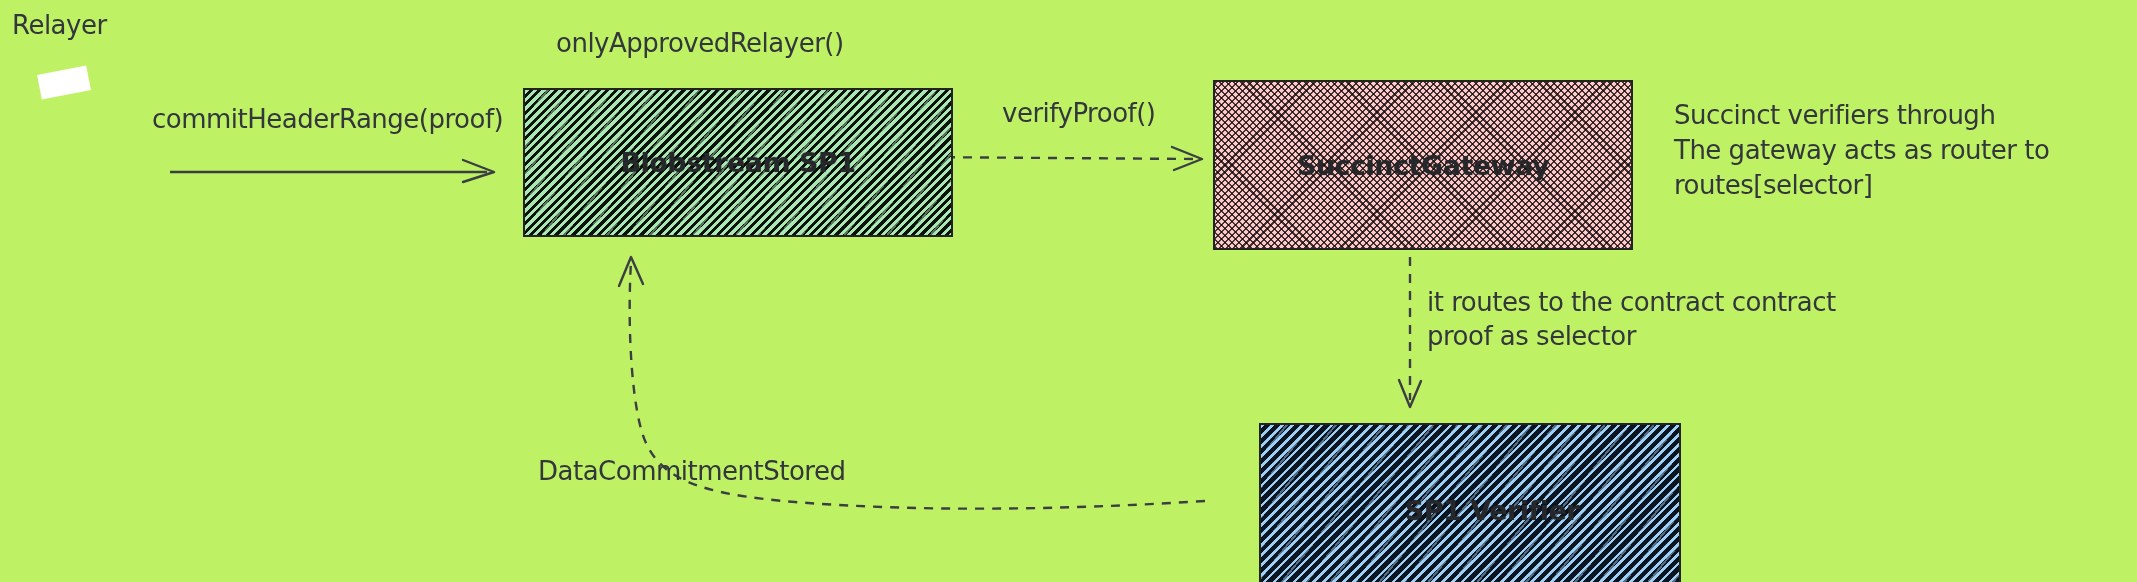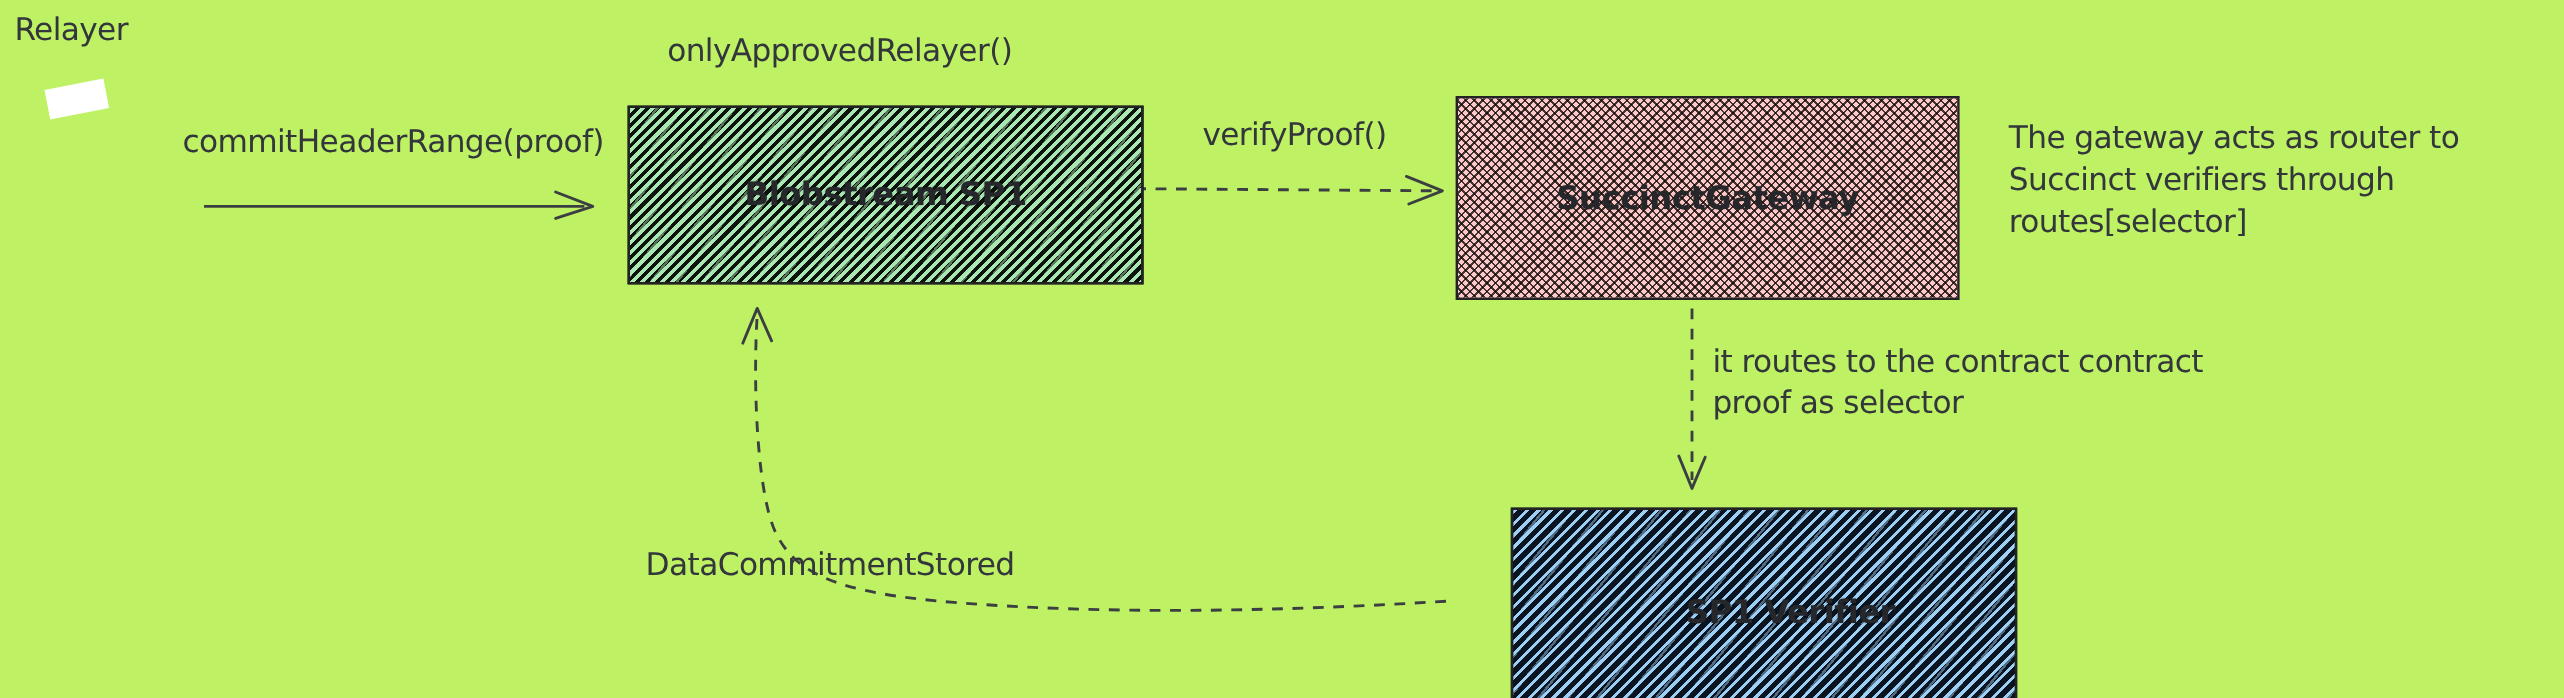--- a/index.html
+++ b/index.html
@@ -92,22 +92,22 @@
 
   <div class="node node-pink" style="left:1213px; top:80px; width:420px; height:170px;">
     <span class="node-label">SuccinctGateway</span>
   </div>
 
   <div class="node node-blue" style="left:1259px; top:423px; width:422px; height:174px;padding-left:44px;">
     <span class="node-label">SP1 Verifier</span>
   </div>
 
   <div class="note" style="left:1674px; top:98px; line-height:35px;">
+    <div>Succinct verifiers through</div>
     <div>The gateway acts as router to</div>
-    <div>Succinct verifiers through</div>
     <div>routes[selector]</div>
   </div>
 
   <div class="note" style="left:1427px; top:285px;">
     <div>it routes to the contract contract</div>
     <div>proof as selector</div>
   </div>
 
 </div>
 

